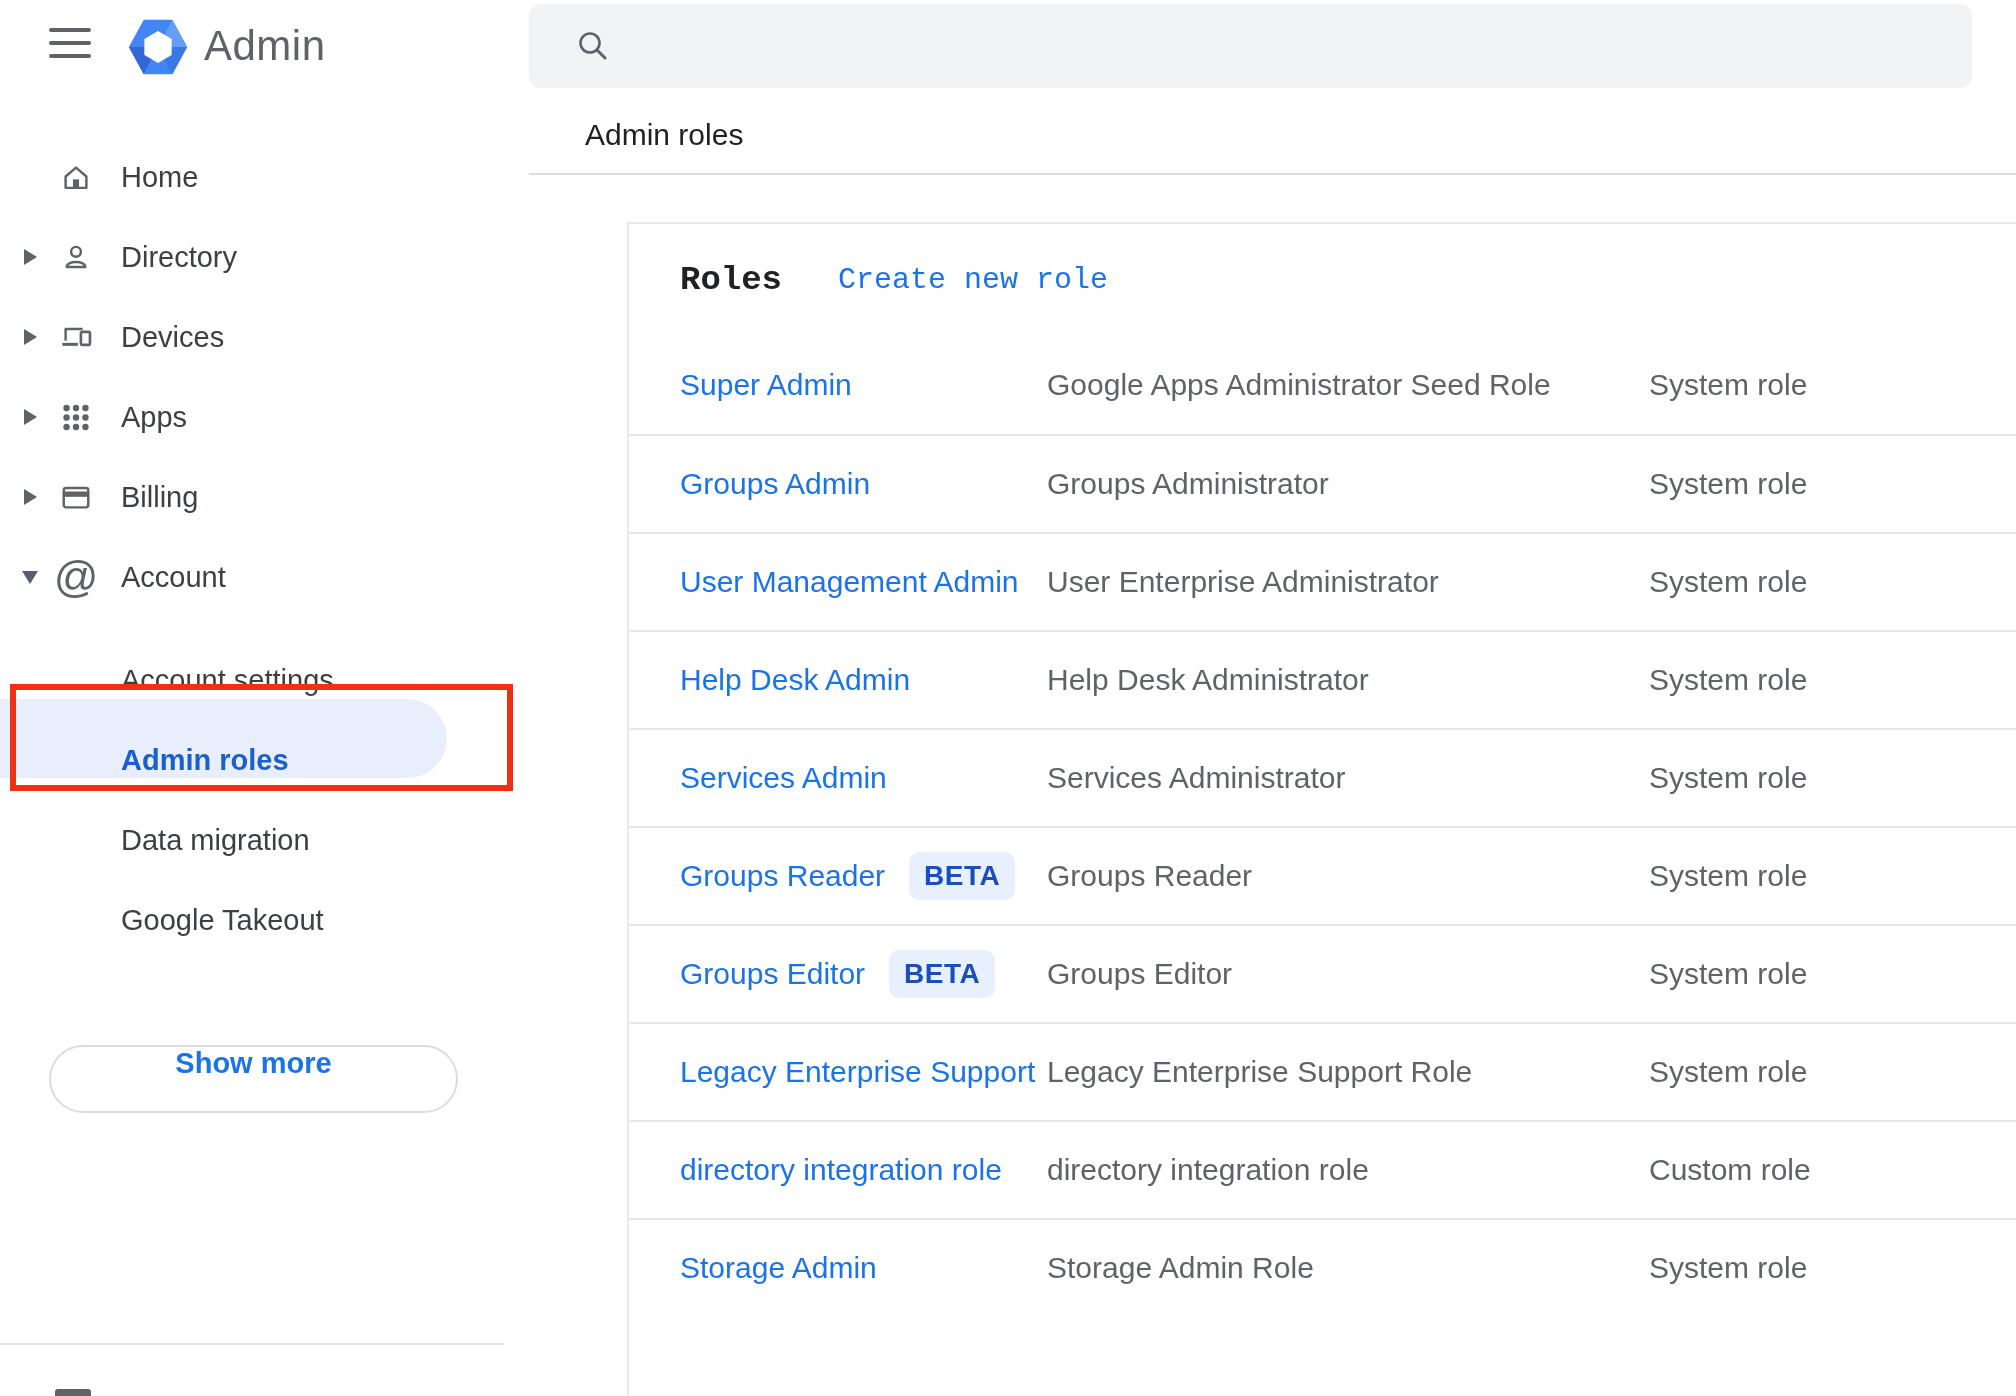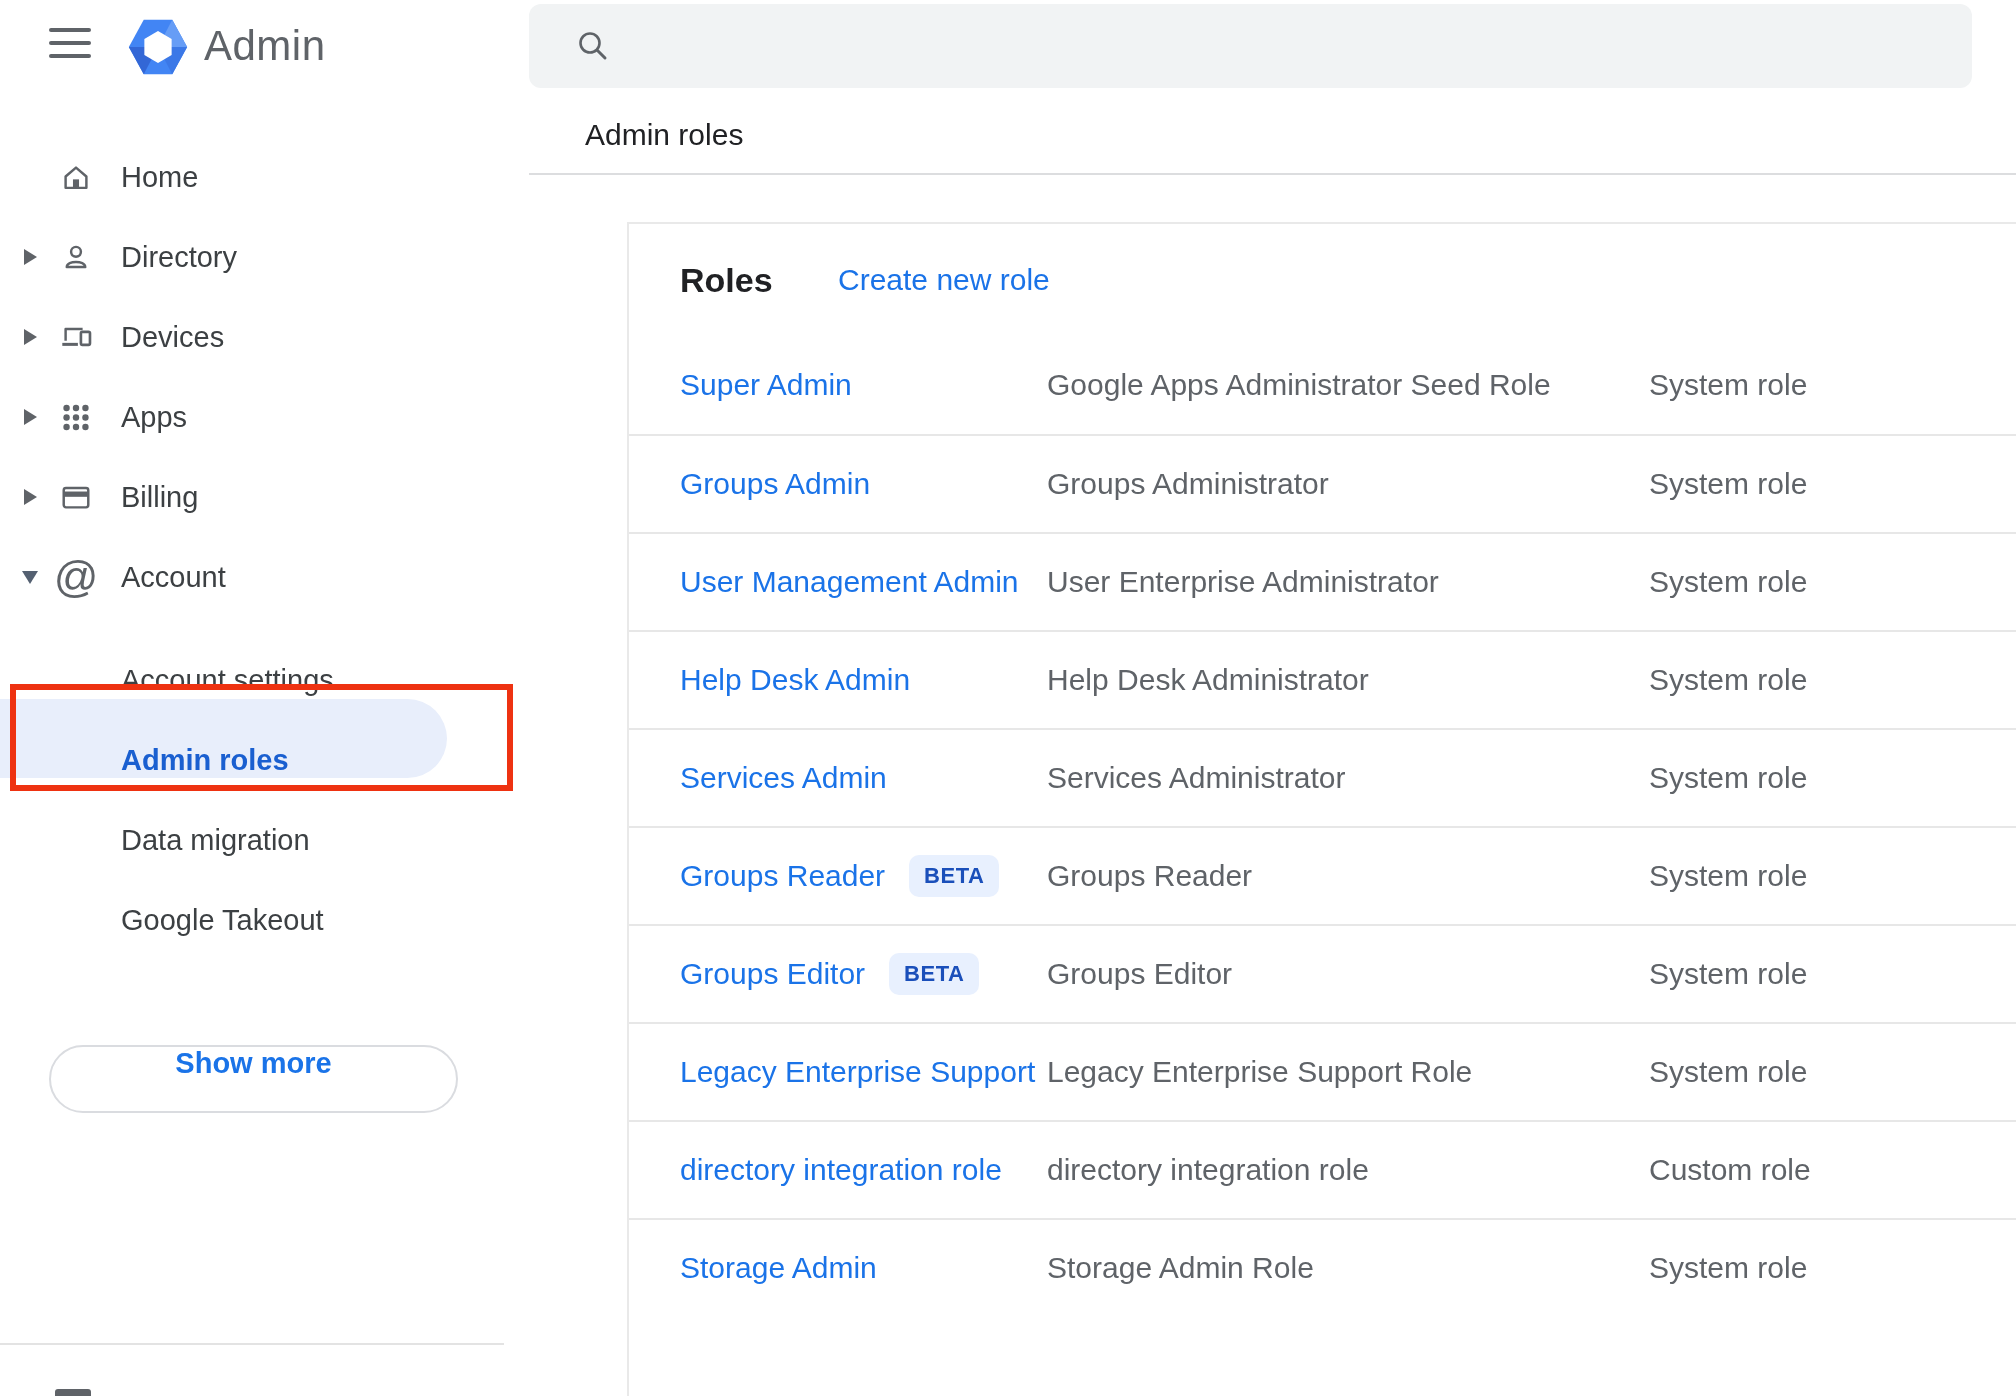--- a/index.html
+++ b/index.html
@@ -69,39 +69,39 @@
   .cutoff-icon { left:55px; top:1389px; width:36px; height:7px; background:#5f6368; border-radius:3px 3px 0 0; }
 
   
   .card {
     left:627px; top:222px; right:0; bottom:0;
     border-top:2px solid #e9e9e9; border-left:2px solid #e9e9e9; background:#fff;
   }
   .card-header { height:112px; display:flex; align-items:center; }
   .card-title { margin-left:51px; font-size:34px; font-weight:bold; color:#202124; }
   .create-link { position:absolute; left:209px; font-size:30px; color:#1a73e8; cursor:pointer; }
-  .card-header { position:relative; }
+  .card-header { position:relative;font-family:Liberation Mono, monospace; }
 
   .thead { height:99px; background:#f1f1f1; position:relative; }
   .col-role { position:absolute; left:51px; top:50%; transform:translateY(-50%); }
   .col-desc { position:absolute; left:418px; top:50%; transform:translateY(-50%); }
   .col-type { position:absolute; left:1020px; top:50%; transform:translateY(-50%); display:flex; align-items:center; }
   .thead span.hlabel { font-size:28px; font-weight:bold; color:#3f4346; }
   .help-badge {
     width:31px; height:31px; border-radius:50%; background:#70757a; margin-left:17px;
     display:flex; align-items:center; justify-content:center; cursor:pointer;
   }
   .help-badge i { font-style:normal; color:#ffffff; font-size:20px; font-weight:bold; }
 
   .trow { height:98px; position:relative; border-top:2px solid #e7e7e7; }
   .trow:first-child { border-top:none; }
   .role-cell { display:flex; align-items:center; }
   .role-link { font-size:30px; color:#1a73e8; cursor:pointer; white-space:nowrap; }
   .beta-badge {
-    margin-left:24px; background:#e8f0fe; color:#1a4fba; font-size:22px; font-weight:bold;
+    margin-left:24px; background:#e8f0fe; color:#1a4fba; font-size:28px; font-weight:bold;
     letter-spacing:0.5px; padding:8px 15px; border-radius:10px;
   }
   .desc-cell, .type-cell { font-size:30px; color:#5f6368; white-space:nowrap; }
 
   
   .stk { stroke:#5f6368; fill:none; stroke-width:2.6; stroke-linejoin:round; }
 </style>
 </head>
 <body>
 

